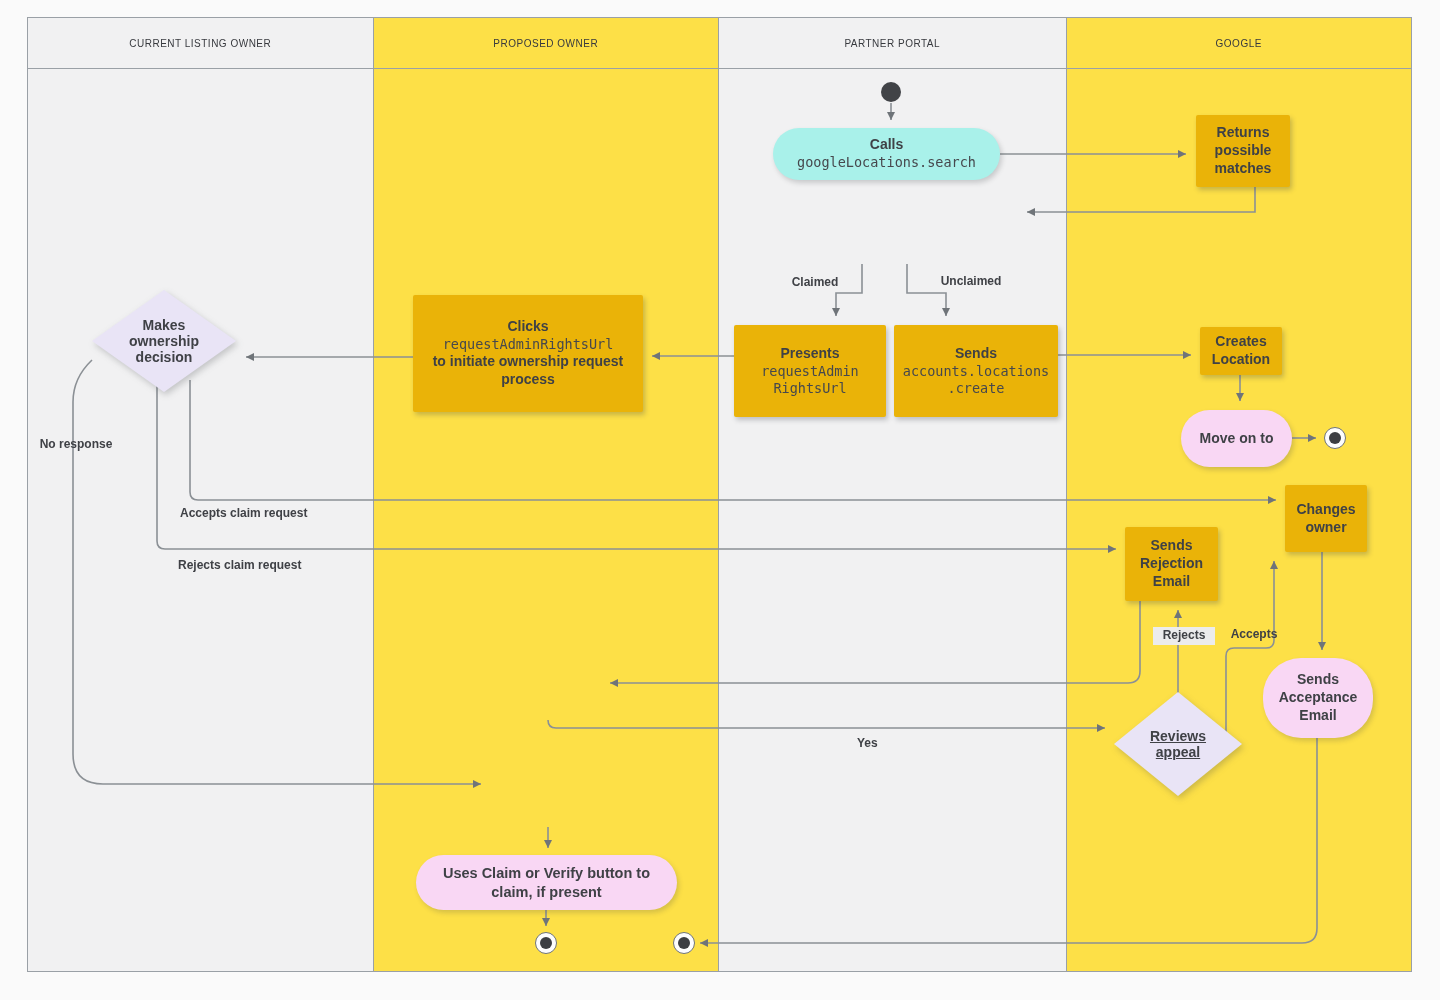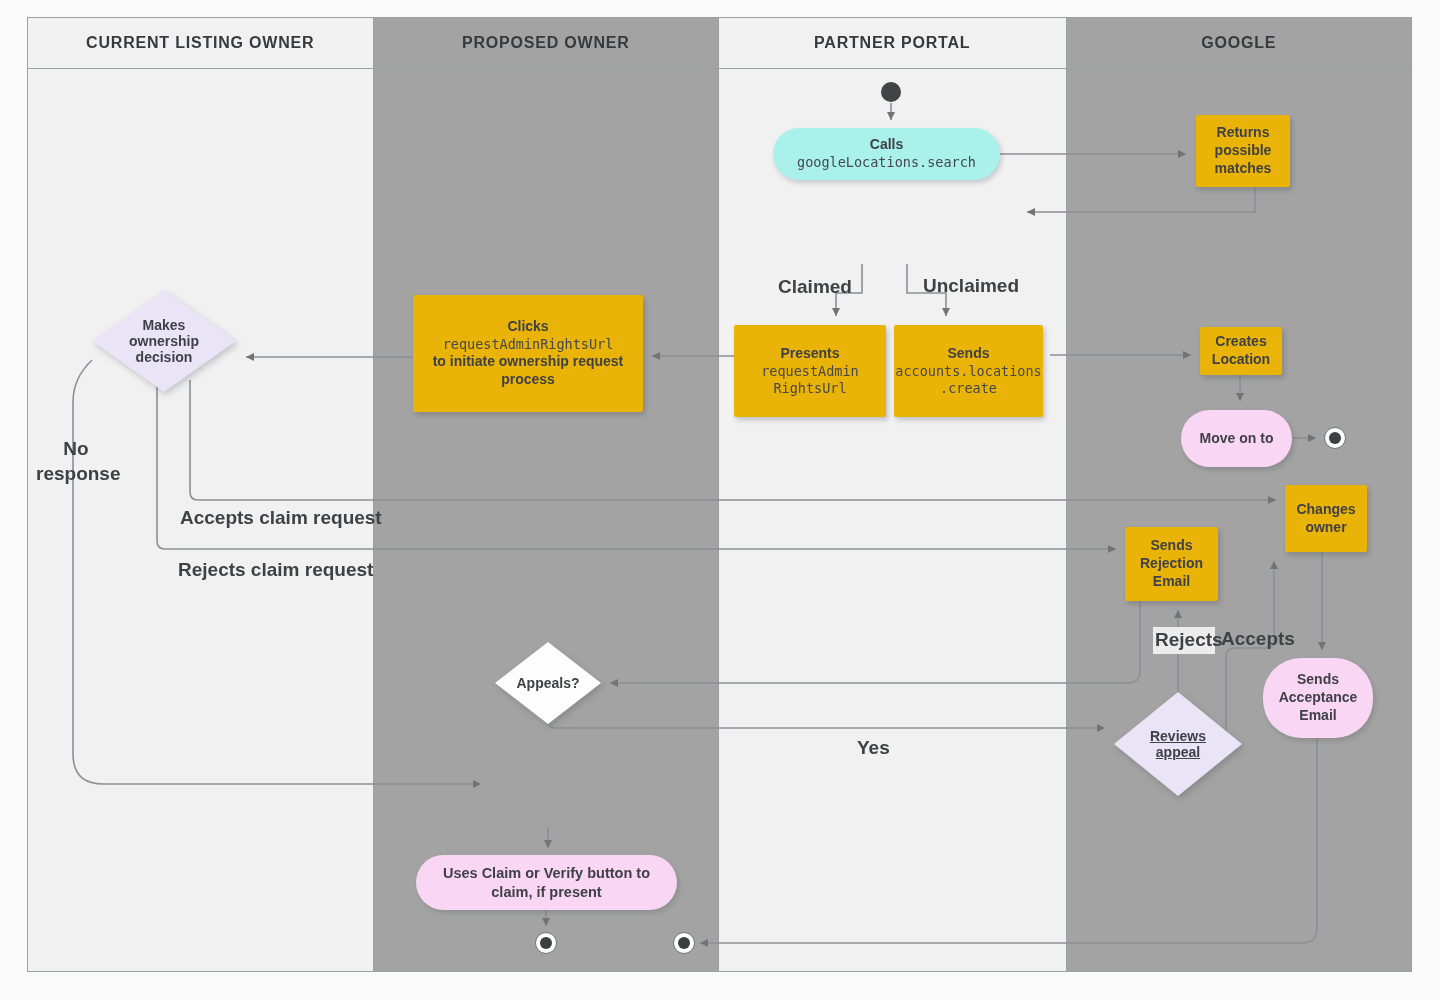--- a/index.html
+++ b/index.html
@@ -14,24 +14,24 @@
   }
   #canvas { position:absolute; inset:0; width:1440px; height:1000px; }
 
   
   .lane-table { position:absolute; left:27px; top:17px; width:1385px; height:955px; display:flex; border:1px solid #9aa0a6; }
   .lane { position:relative; height:100%; border-right:1px solid #9aa0a6; }
   .lane:last-child { border-right:none; }
   .lane-head {
     height:51px; display:flex; align-items:center; justify-content:center;
     border-bottom:1px solid #9aa0a6;
-    font-size:16px; font-weight:bold; letter-spacing:.05em; color:#37393e;
+    font-size:10px; font-weight:normal; letter-spacing:.05em; color:#37393e;
   }
   .lane-a { background:#f1f1f2; }
-  .lane-b { background:#a3a3a3; }
+  .lane-b { background:#fde047; }
 
   
   svg.wires { position:absolute; left:0; top:0; z-index:2; pointer-events:none; }
 
   
   .node { position:absolute; z-index:3; display:flex; flex-direction:column; align-items:center; justify-content:center; text-align:center; font-size:14px; font-weight:bold; line-height:1.28; color:#3f4146; }
   .box { background:#eab308; border-radius:2px; box-shadow:2px 3px 5px rgba(60,64,67,.28); padding:4px 7px; }
   .pill { border-radius:50px; box-shadow:2px 3px 5px rgba(60,64,67,.22); padding:16px 10px; }
   .teal { background:var(--teal,#a9f1ea); }
   .pink { background:var(--pink,#f9d7f4); }
@@ -42,21 +42,21 @@
   .diamond { position:absolute; z-index:3; display:flex; align-items:center; justify-content:center; text-align:center; font-size:14px; font-weight:bold; filter:drop-shadow(2px 3px 3px rgba(60,64,67,.25)); }
   .diamond .shape { position:absolute; inset:0; clip-path:polygon(50% 0,100% 50%,50% 100%,0 50%); }
   .diamond .dtext { position:relative; z-index:1; }
   .shape.white { background:#fdfdfd; }
   .shape.lav { background:var(--lavender,#e9e4f6); }
 
   .start-node { position:absolute; z-index:3; width:20px; height:20px; border-radius:50%; background:#414347; }
   .end-node { position:absolute; z-index:3; width:22px; height:22px; border-radius:50%; background:#fdfdfd; border:1.5px solid #6f7479; display:flex; align-items:center; justify-content:center; }
   .end-node .dot { width:12px; height:12px; border-radius:50%; background:#3c3e42; }
 
-  .edge-label { position:absolute; z-index:4; font-size:19px; font-weight:bold; color:#3f4146; text-align:center; line-height:1.3; }
+  .edge-label { position:absolute; z-index:4; font-size:12px; font-weight:bold; color:#3f4146; text-align:center; line-height:1.3; }
   .nowrap { white-space:nowrap; }
 </style>
 </head>
 <body style="--teal: #a9f1ea; --pink: #f9d7f4; --lavender: #e9e4f6; --line: #8b9095; --arrow: #6f7479; --lane_dark: #f1f1f2; --lane_light: #f9f9fa; --text: #3f4146;">
 
 <div id="canvas">
 
   <div class="lane-table">
     <div class="lane lane-a" style="width:346px">
       <div class="lane-head lane-a">CURRENT LISTING OWNER</div>
@@ -123,21 +123,21 @@
     <span>Returns possible matches</span>
   </div>
 
 
   <div class="node box" style="left:734px; top:325px; width:152px; height:92px;">
     <span>Presents</span>
     <span class="code">requestAdmin</span>
     <span class="code">RightsUrl</span>
   </div>
 
-  <div class="node box" style="left:894px; top:325px; width:149px; height:92px;">
+  <div class="node box" style="left:894px; top:325px; width:164px; height:92px;">
     <span>Sends</span>
     <span class="code">accounts.locations</span>
     <span class="code">.create</span>
   </div>
 
   <div class="node box" style="left:413px; top:295px; width:230px; height:117px; padding:8px 14px;">
     <span>Clicks</span>
     <span class="code">requestAdminRightsUrl</span>
     <span>to initiate ownership request process</span>
   </div>
@@ -165,24 +165,20 @@
 
   <div class="node box" style="left:1125px; top:527px; width:93px; height:74px;">
     <span>Sends Rejection Email</span>
   </div>
 
   <div class="diamond" style="left:1114px; top:692px; width:128px; height:104px;text-decoration:underline;">
     <div class="shape lav"></div>
     <div class="dtext" style="width:80px;">Reviews appeal</div>
   </div>
 
-  <div class="diamond" style="left:495px; top:642px; width:106px; height:82px;">
-    <div class="shape white"></div>
-    <div class="dtext nowrap">Appeals?</div>
-  </div>
 
 
   <div class="node pink" style="left:416px; top:855px; width:261px; height:55px; border-radius:28px; box-shadow:2px 3px 5px rgba(60,64,67,.2); font-size:14.5px;">
     <span style="width:238px;">Uses Claim or Verify button to claim, if present</span>
   </div>
 
   <div class="edge-label nowrap" style="left:770px; top:275px; width:90px;">Claimed</div>
   <div class="edge-label nowrap" style="left:921px; top:274px; width:100px;">Unclaimed</div>
   <div class="edge-label" style="left:36px; top:437px; width:80px;">No response</div>
   <div class="edge-label nowrap" style="left:180px; top:506px;">Accepts claim request</div>

